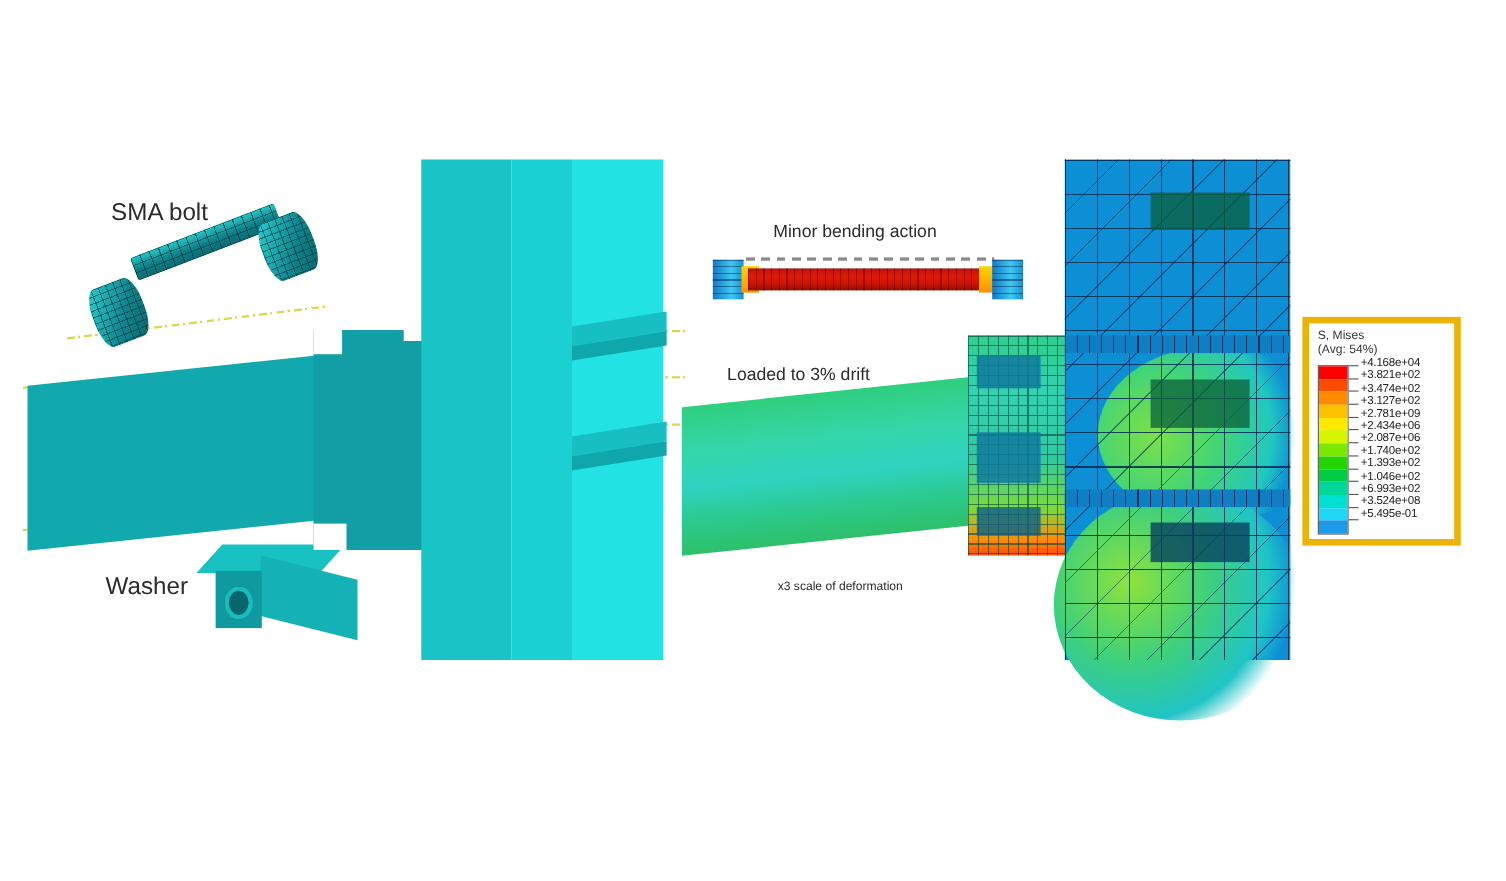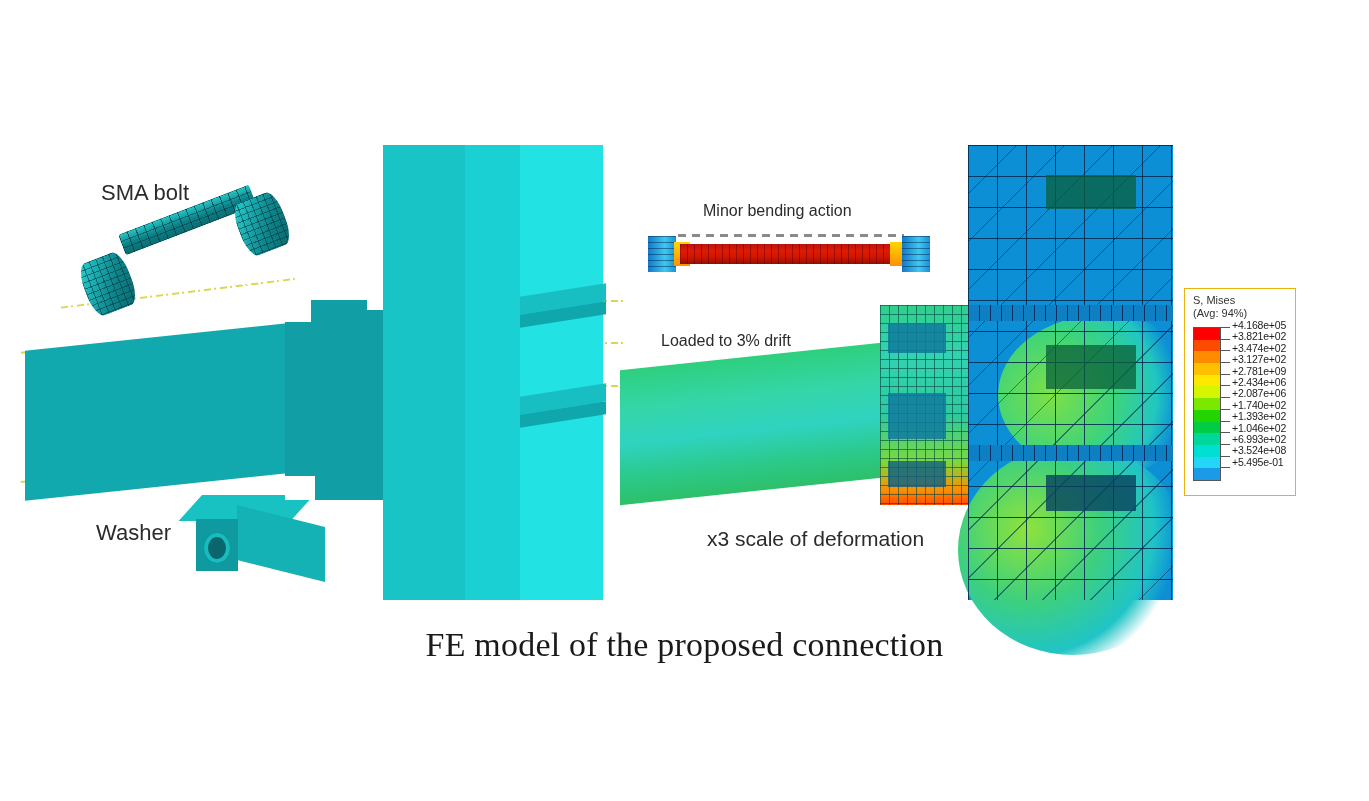--- a/index.html
+++ b/index.html
@@ -8,21 +8,21 @@
 
   .stage{position:absolute;left:0;top:0;width:1369px;height:801px;background:#fff;}
 
   
   .lbl{position:absolute;color:#2b2b2b;font-family:"Liberation Sans",sans-serif;
        white-space:nowrap;}
   .lbl-sma{left:101px;top:180px;font-size:22px;}
   .lbl-washer{left:96px;top:520px;font-size:22px;}
   .lbl-minor{left:703px;top:202px;font-size:16px;}
   .lbl-loaded{left:661px;top:332px;font-size:16px;}
-  .lbl-x3{left:707px;top:527px;font-size:21px;}
+  .lbl-x3{left:707px;top:527px;font-size:11px;}
 
   .caption{position:absolute;left:0;top:626px;width:1369px;text-align:center;
            font-family:"Liberation Serif",serif;font-size:34px;color:#1a1a1a;
            letter-spacing:.2px;}
 
   
   .mesh{position:absolute;}
 
   
   .gridlines{
@@ -46,22 +46,22 @@
       repeating-linear-gradient(to bottom, rgba(0,60,70,.9) 0 1px, transparent 1px 19px),
       repeating-linear-gradient(135deg, rgba(0,60,70,.75) 0 1px, transparent 1px 27px);
   }
 
   
   .datum{position:absolute;height:2px;
     background-image:repeating-linear-gradient(to right,#d8d84a 0 7px, transparent 7px 10px,
                      #d8d84a 10px 12px, transparent 12px 16px);}
 
   
-  .legend{position:absolute;left:1184px;top:288px;width:112px;height:208px;
-          background:#fff;border:1px solid #eab308;box-sizing:border-box;
+  .legend{position:absolute;left:1184px;top:288px;width:144px;height:208px;
+          background:#fff;border:6px solid #eab308;box-sizing:border-box;
           box-shadow:0 0 0 0 #fff;}
   .legend-title{position:absolute;left:8px;top:5px;font-size:11px;color:#333;
                 font-family:"Liberation Sans",sans-serif;line-height:13px;}
   .legend-bar{position:absolute;left:8px;top:38px;width:28px;height:154px;
               border:1px solid #555;box-sizing:border-box;}
   .sw{width:100%;height:11px;}
   .legend-ticks{position:absolute;left:36px;top:38px;width:10px;height:154px;}
   .legend-ticks i{position:absolute;left:0;width:9px;height:1px;background:#555;}
   .legend-vals{position:absolute;left:47px;top:31px;font-size:10.5px;color:#222;
                font-family:"Liberation Sans",sans-serif;}
@@ -230,21 +230,21 @@
     </div>
 
     <div class="lbl lbl-minor">Minor bending action</div>
     <div class="lbl lbl-loaded">Loaded to 3% drift</div>
     <div class="lbl lbl-x3">x3 scale of deformation</div>
   </div>
 
   <div class="legend">
     <div class="legend-title">
       <div>S, Mises</div>
-      <div>(Avg: 94%)</div>
+      <div>(Avg: 54%)</div>
     </div>
     <div class="legend-bar" id="legend-bar">
         <div class="sw" style="background: rgb(255, 0, 0); height: 11.6923px;"></div>
         <div class="sw" style="background: rgb(255, 75, 0); height: 11.6923px;"></div>
         <div class="sw" style="background: rgb(255, 140, 0); height: 11.6923px;"></div>
         <div class="sw" style="background: rgb(255, 192, 0); height: 11.6923px;"></div>
         <div class="sw" style="background: rgb(255, 232, 0); height: 11.6923px;"></div>
         <div class="sw" style="background: rgb(213, 245, 0); height: 11.6923px;"></div>
         <div class="sw" style="background: rgb(124, 232, 0); height: 11.6923px;"></div>
         <div class="sw" style="background: rgb(34, 212, 0); height: 11.6923px;"></div>
@@ -263,30 +263,29 @@
         <i style="top: 58.4615px;"></i>
         <i style="top: 70.1538px;"></i>
         <i style="top: 81.8462px;"></i>
         <i style="top: 93.5385px;"></i>
         <i style="top: 105.231px;"></i>
         <i style="top: 116.923px;"></i>
         <i style="top: 128.615px;"></i>
         <i style="top: 140.308px;"></i>
       </div>
     <div class="legend-vals" id="legend-vals">
-        <div>+4.168e+05</div>
+        <div>+4.168e+04</div>
         <div>+3.821e+02</div>
         <div>+3.474e+02</div>
         <div>+3.127e+02</div>
         <div>+2.781e+09</div>
         <div>+2.434e+06</div>
         <div>+2.087e+06</div>
         <div>+1.740e+02</div>
         <div>+1.393e+02</div>
         <div>+1.046e+02</div>
         <div>+6.993e+02</div>
         <div>+3.524e+08</div>
         <div>+5.495e-01</div>
       </div>
   </div>
 
-  <div class="caption">FE model of the proposed connection</div>
 </div>
 
 </body></html>

